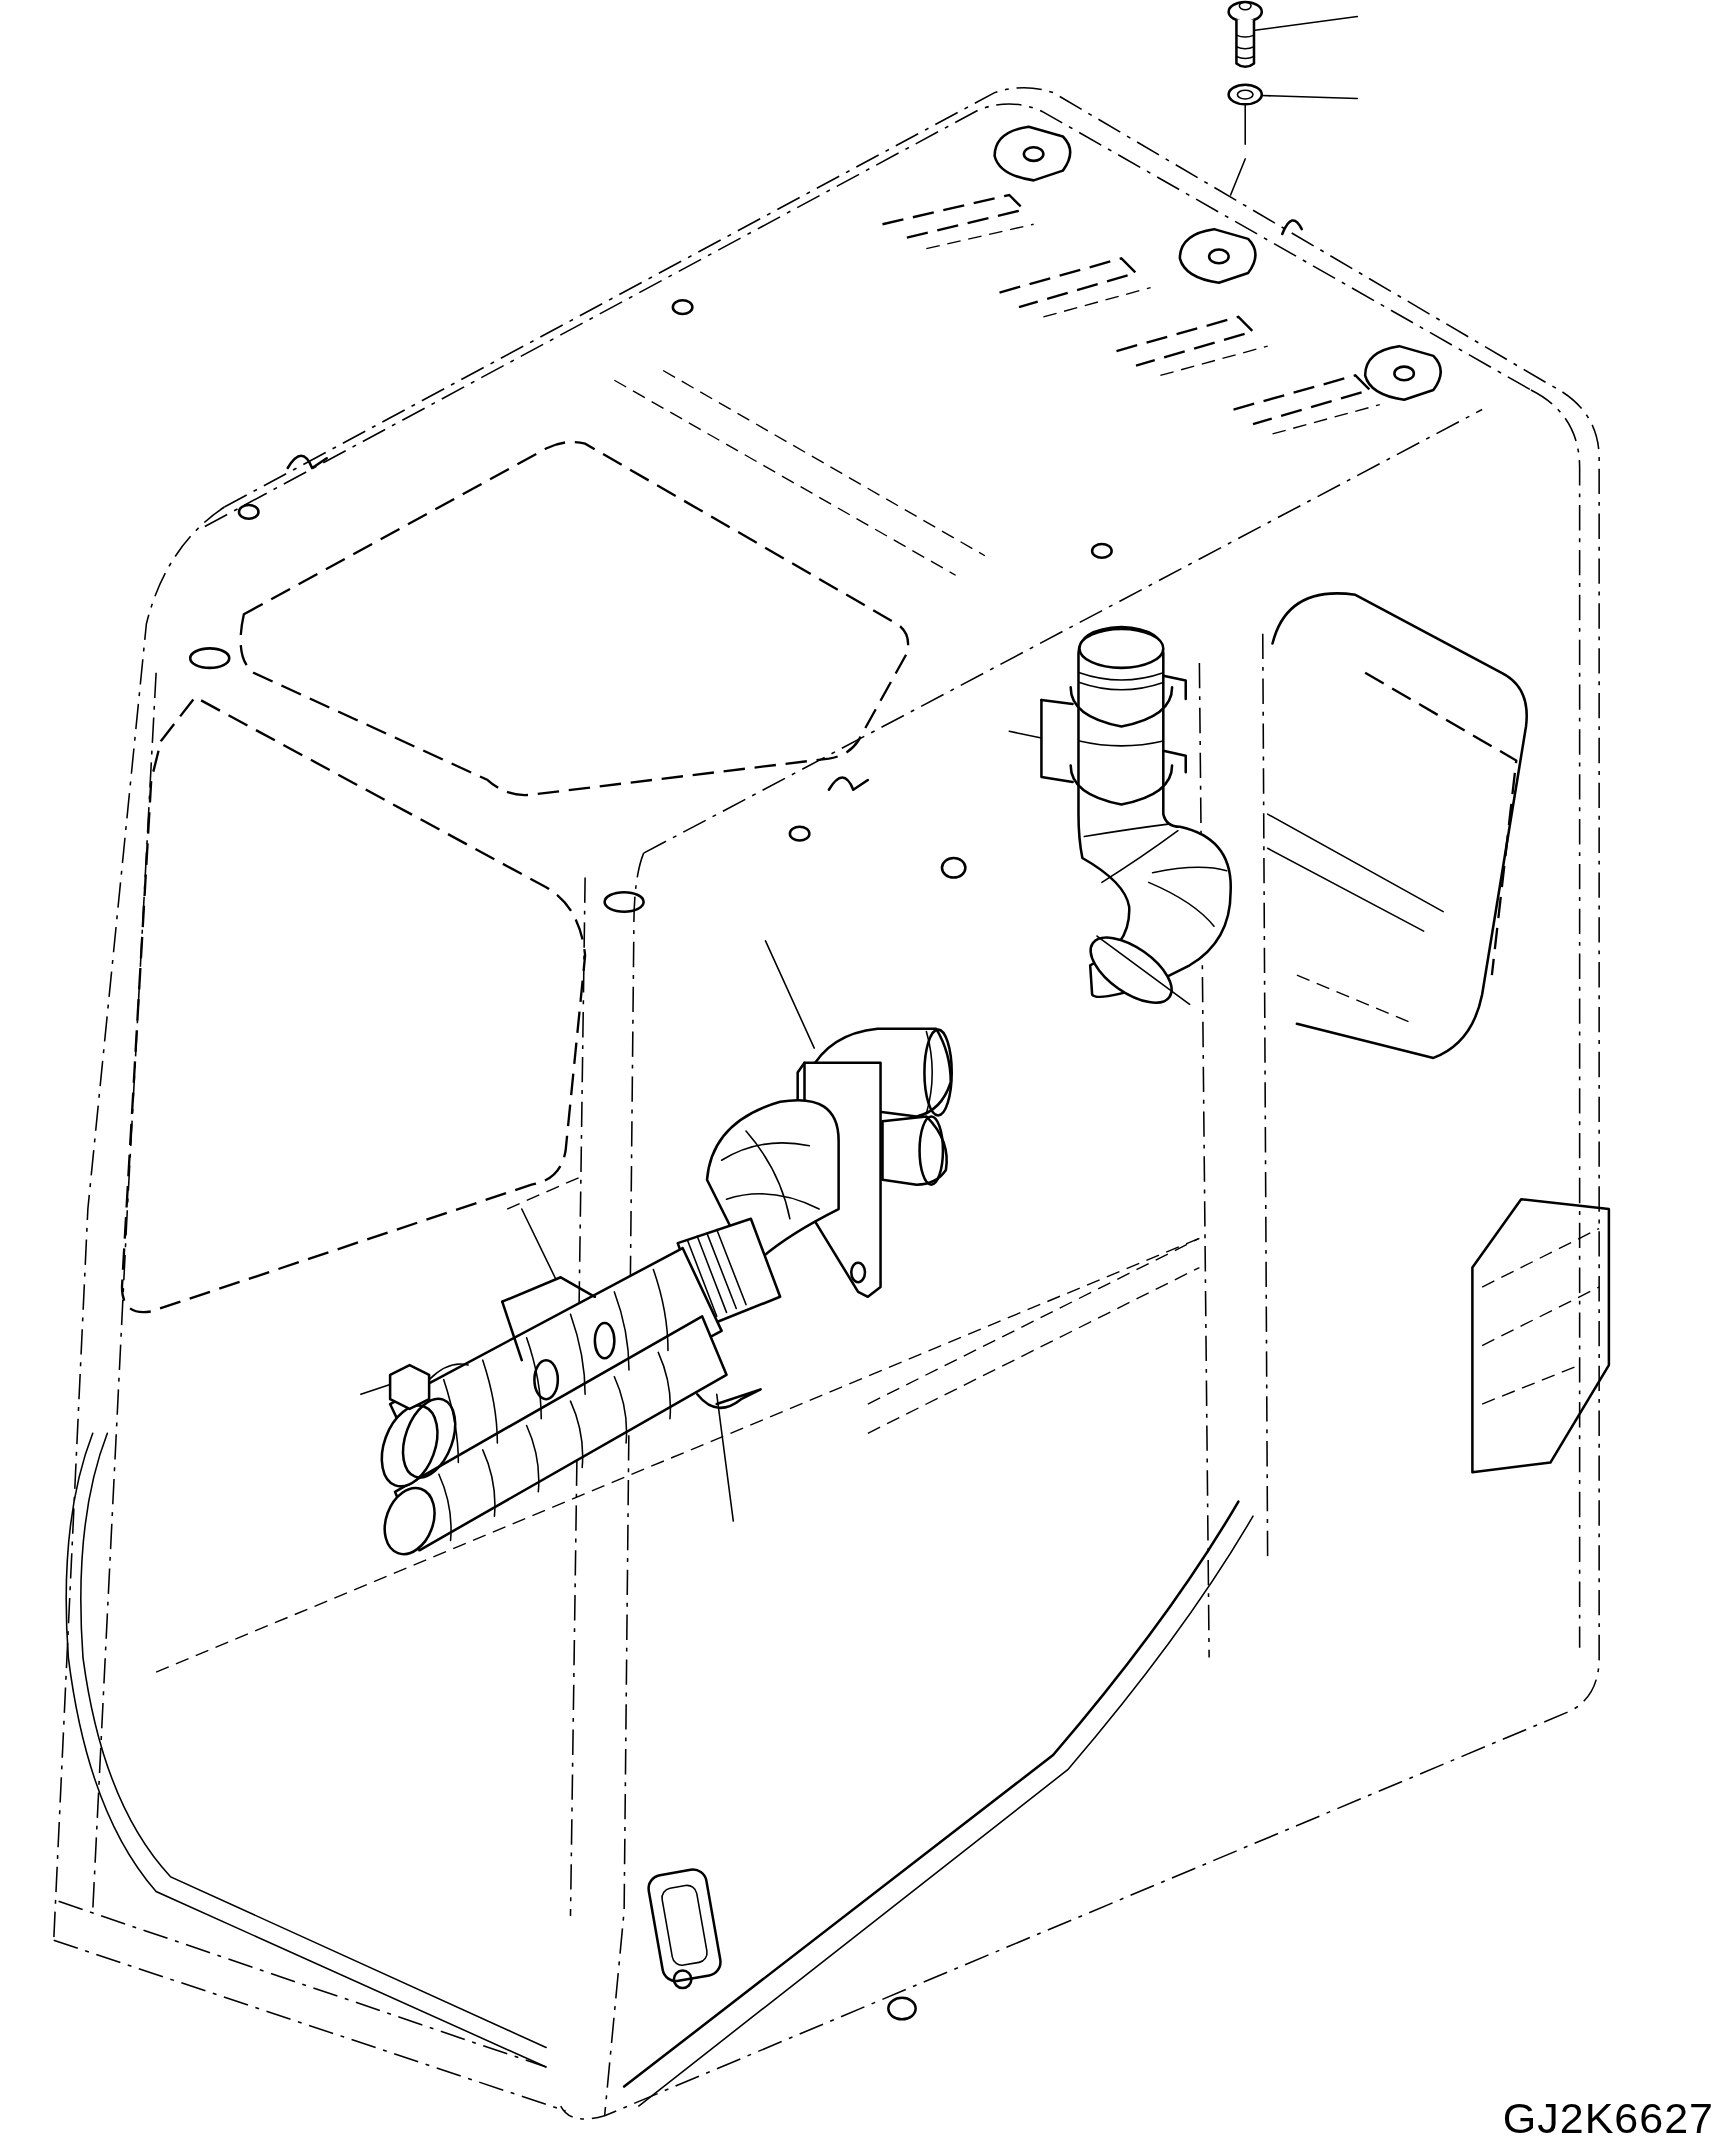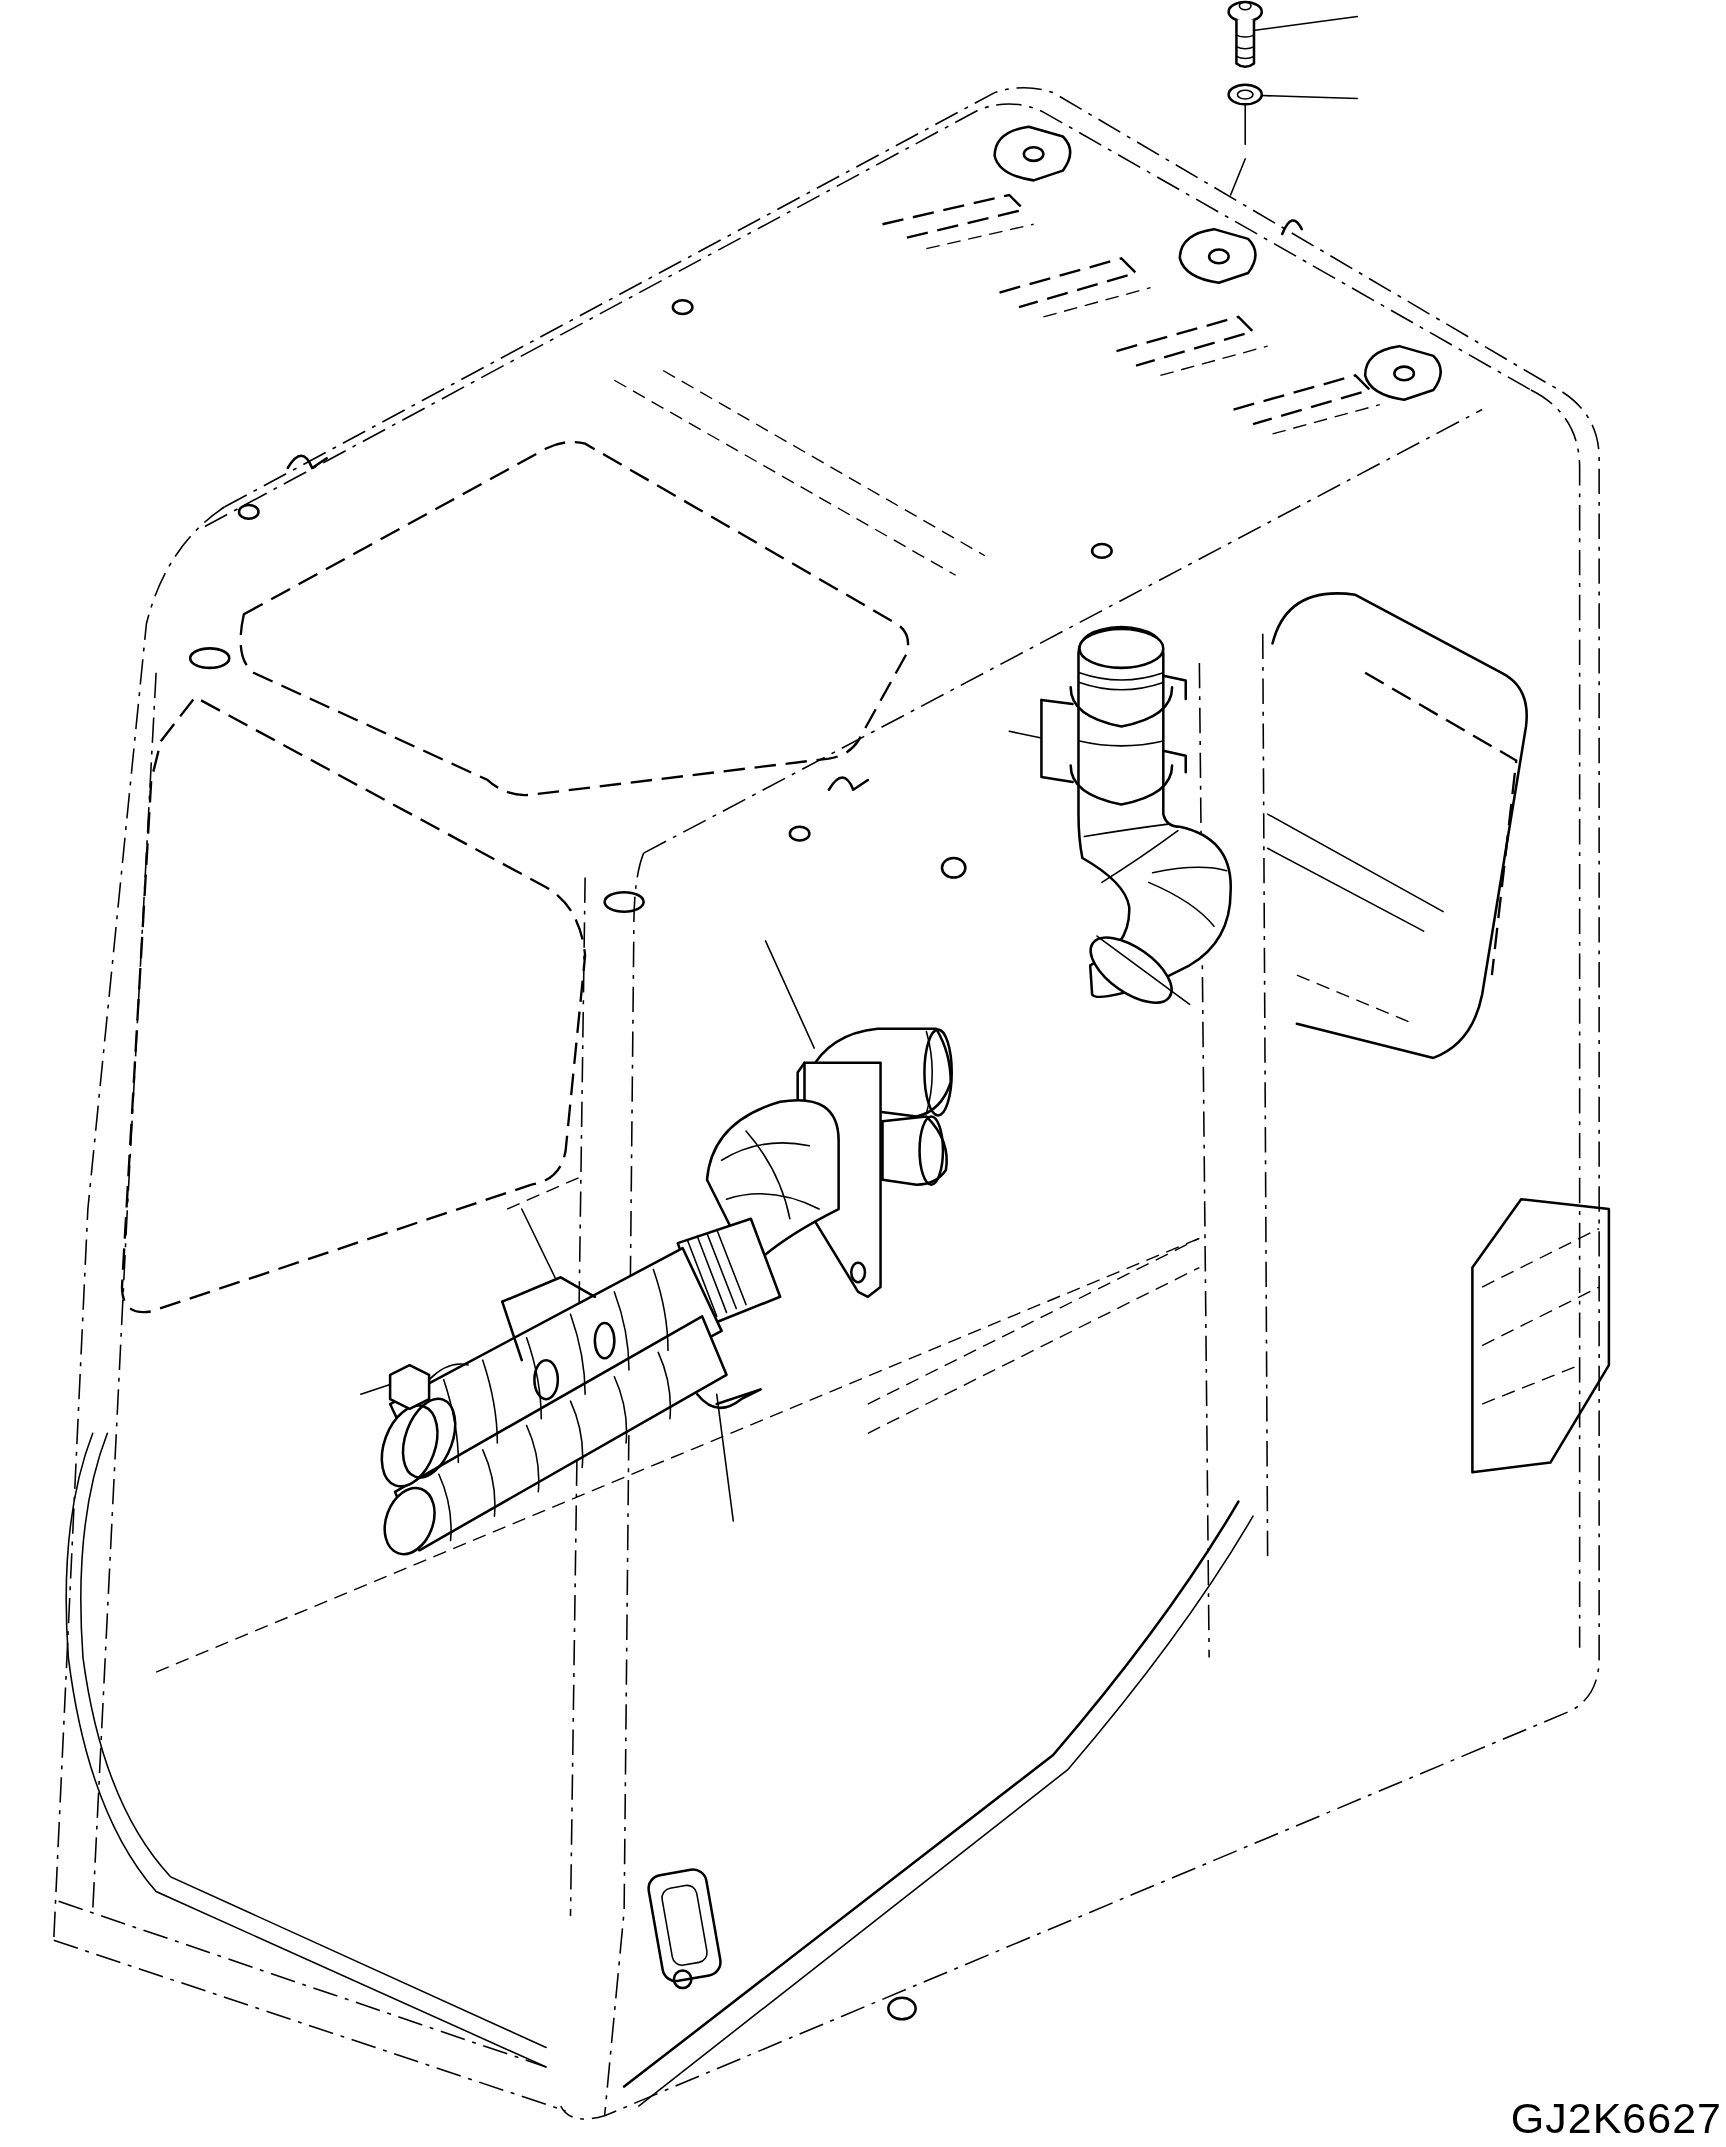--- a/index.html
+++ b/index.html
@@ -4,21 +4,21 @@
 <style>
   html, body { margin:0; padding:0; background:#ffffff; }
   body { width:1726px; height:2147px; position:relative; overflow:hidden; font-family:"Liberation Sans", sans-serif; }
   svg.drawing { position:absolute; left:0; top:0; width:1726px; height:2147px; }
   .s { fill:none; stroke:#000; stroke-width:2.6; stroke-linejoin:round; stroke-linecap:round; }
   .t { fill:none; stroke:#000; stroke-width:1.6; stroke-linecap:round; }
   .d { fill:none; stroke:#000; stroke-width:1.6; stroke-dasharray:26 8 4 8; }
   .dl { fill:none; stroke:#000; stroke-width:2.4; stroke-dasharray:22 10; }
   .ds { fill:none; stroke:#000; stroke-width:1.4; stroke-dasharray:14 8; }
   .w { fill:#fff; stroke:#000; stroke-width:2.6; stroke-linejoin:round; }
-  .code { position:absolute; right:4px; bottom:3.9px; font-size:43px; color:#000; letter-spacing:1px; font-family:"Liberation Sans", sans-serif; }
+  .code { position:absolute; right:12px; bottom:3.9px; font-size:43px; color:#000; letter-spacing:1px; font-family:"Liberation Sans", sans-serif; }
 </style>
 </head>
 <body>
 
 <div>
 <svg class="drawing" viewBox="0 0 1770 2202">
 
   <g>
     <path class="d" d="M230 520 L1020 95 Q1050 85 1080 95 L1590 395 Q1640 420 1640 470 L1640 1700 Q1640 1740 1610 1755 L620 2170 Q585 2180 575 2160"></path>
     <path class="d" d="M230 520 Q170 560 150 640 L90 1240 L55 1990"></path>

